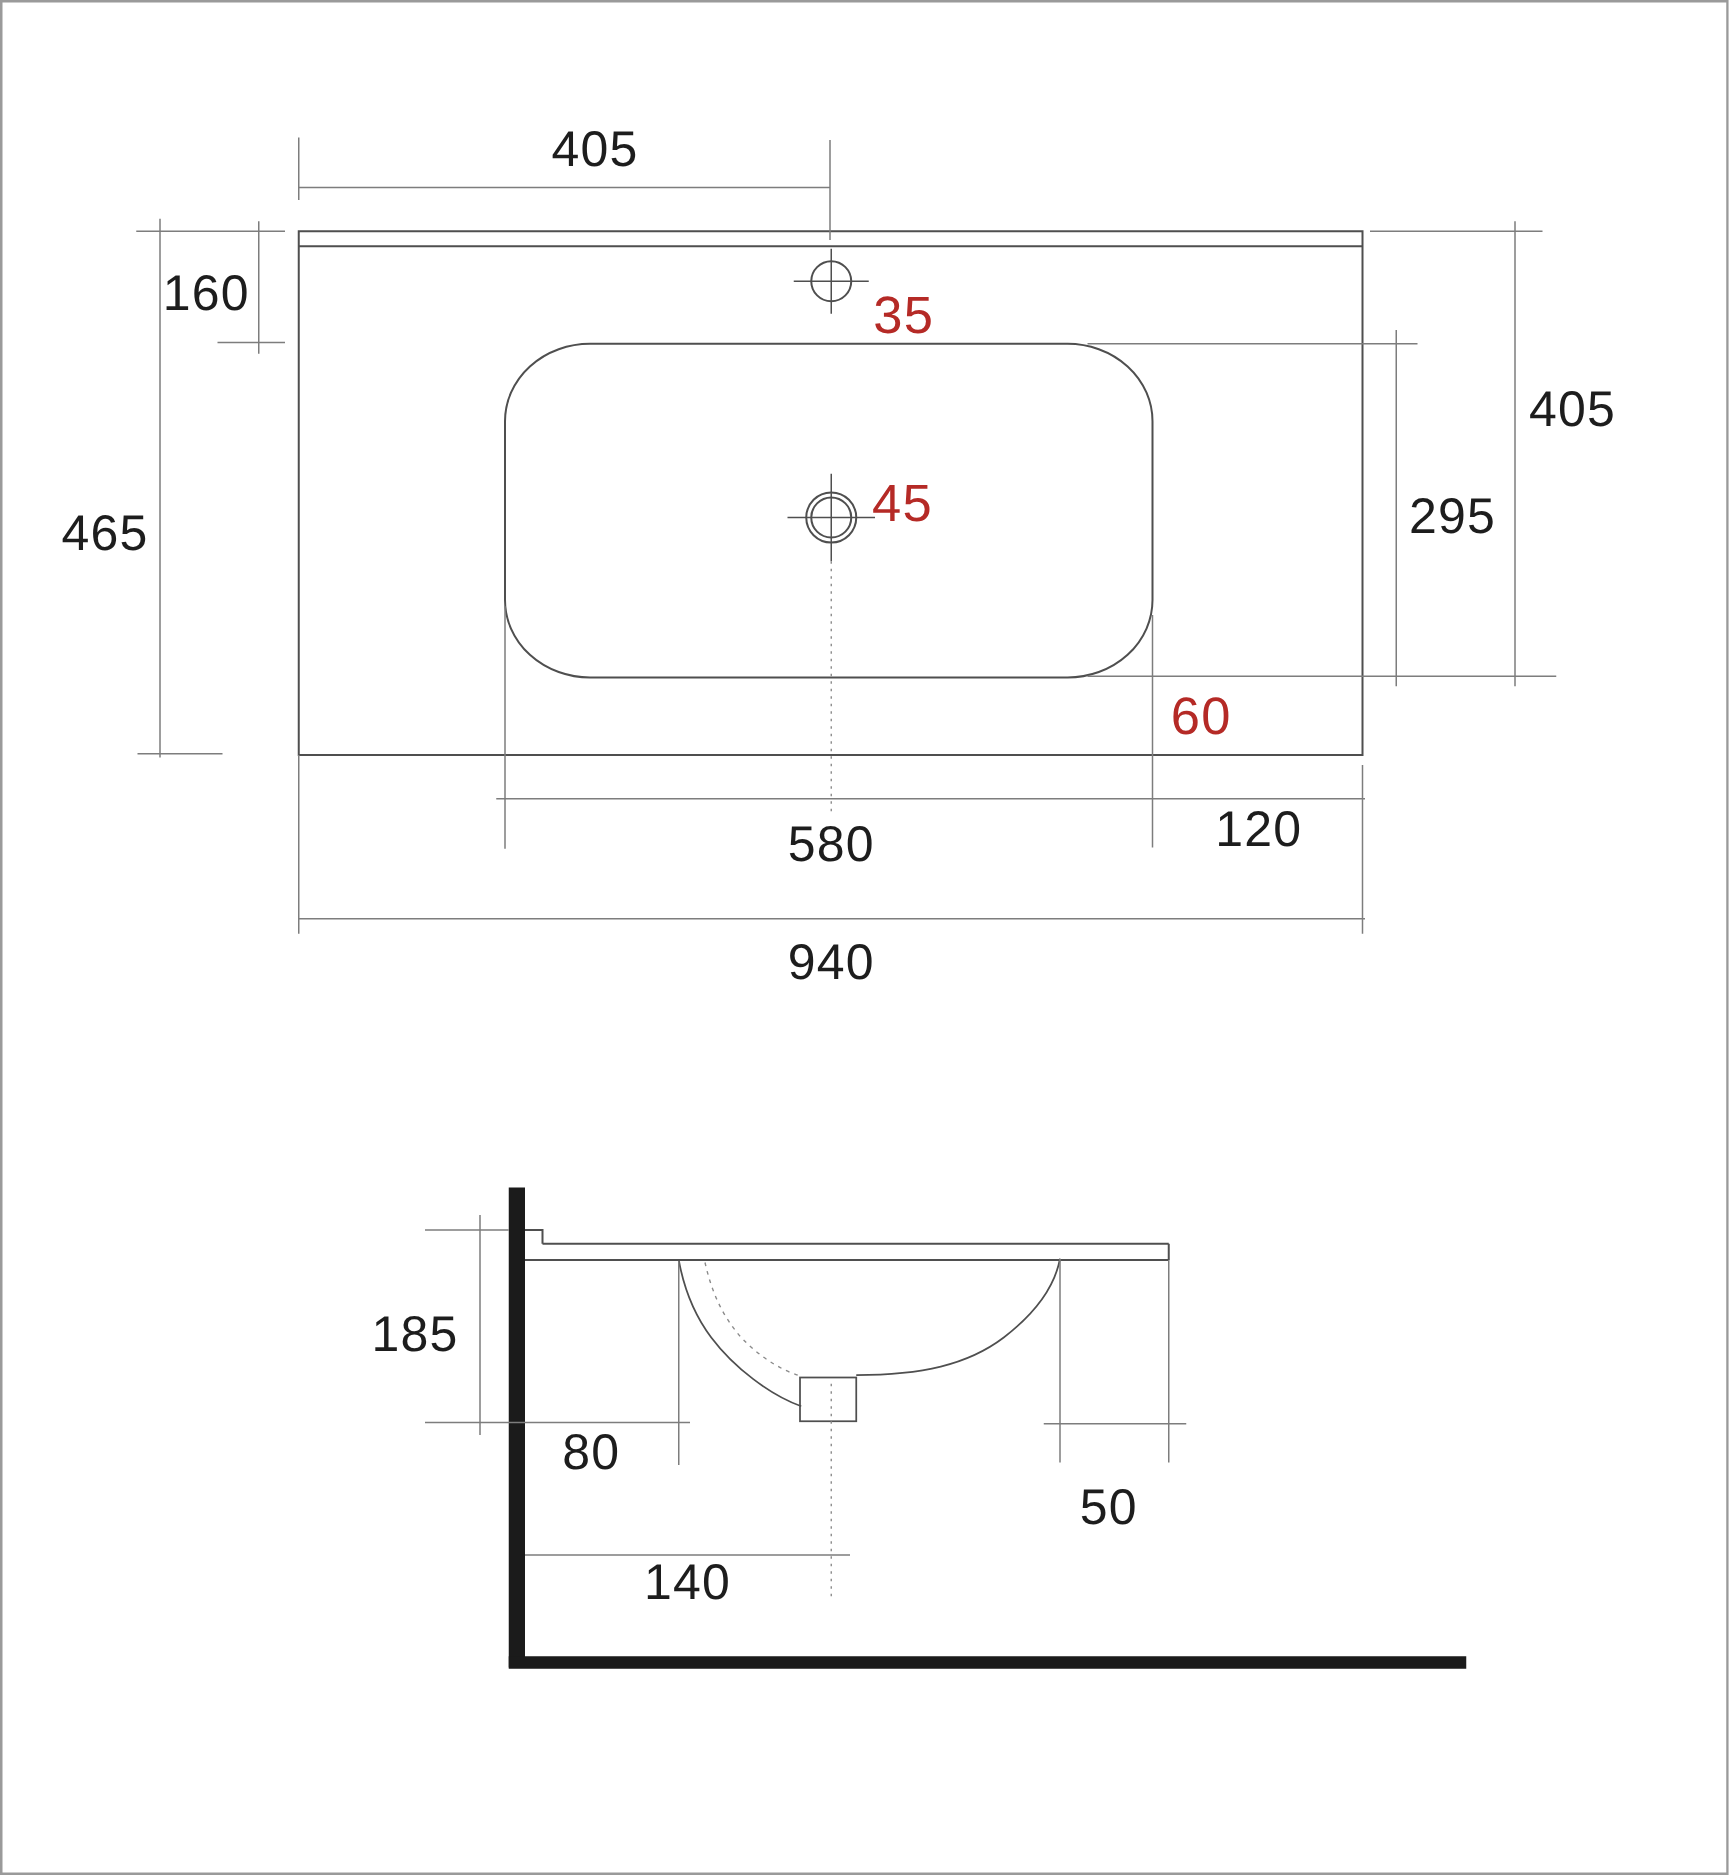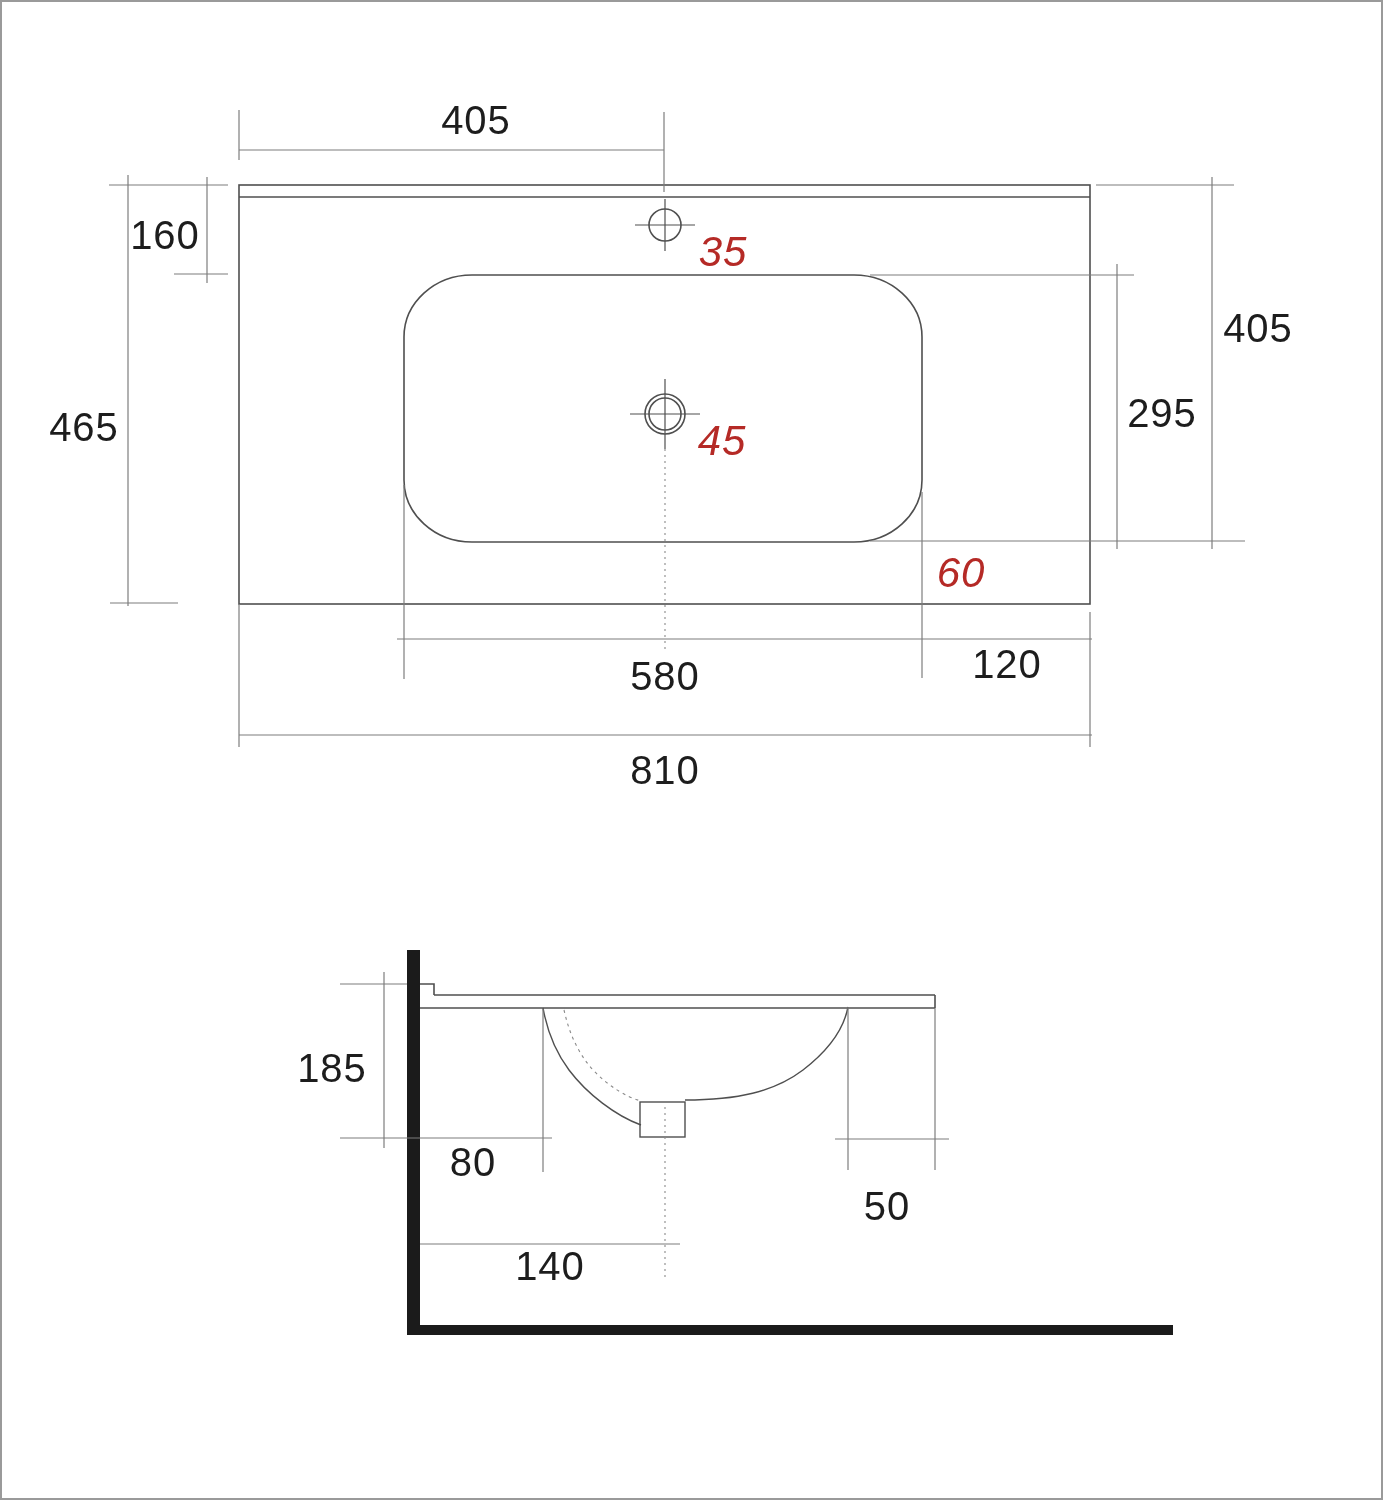--- a/index.html
+++ b/index.html
@@ -15,21 +15,21 @@
   .drawing-svg{position:absolute;left:0;top:0;}
   .dim{
     position:absolute;
     transform:translate(-50%,-50%);
     font-size:40px;
     letter-spacing:1px;
     color:#1d1d1d;
     white-space:nowrap;
     line-height:1;
   }
-  .dim.red{color:#b52a26;font-size:42px;font-style:italic;}
+  .dim.red{color:#b52a26;font-size:42px;}
 </style>
 </head>
 <body>
 
 <div class="canvas">
 
   <svg class="drawing-svg" width="1383" height="1500" viewBox="0 0 1383 1500">
 
     <g fill="none" stroke="#4f4f4f" stroke-width="1.6">
 
@@ -114,24 +114,24 @@
       <line x1="418" y1="1242" x2="678" y2="1242"></line>
     </g>
   </svg>
 
   <div class="dim" style="left:474px;top:118px">405</div>
   <div class="dim" style="left:163px;top:233px">160</div>
   <div class="dim" style="left:82px;top:425px">465</div>
   <div class="dim" style="left:1256px;top:326px">405</div>
   <div class="dim" style="left:1160px;top:411px">295</div>
   <div class="dim red" style="left:721px;top:250px">35</div>
-  <div class="dim red" style="left:720px;top:439px">45</div>
+  <div class="dim red" style="left:720px;top:401px">45</div>
   <div class="dim red" style="left:959px;top:571px">60</div>
   <div class="dim" style="left:663px;top:674px">580</div>
   <div class="dim" style="left:1005px;top:662px">120</div>
-  <div class="dim" style="left:663px;top:768px">810</div>
+  <div class="dim" style="left:663px;top:768px">940</div>
 
   <div class="dim" style="left:330px;top:1066px">185</div>
   <div class="dim" style="left:471px;top:1160px">80</div>
   <div class="dim" style="left:885px;top:1204px">50</div>
   <div class="dim" style="left:548px;top:1264px">140</div>
 
 </div>
 
 </body></html>

